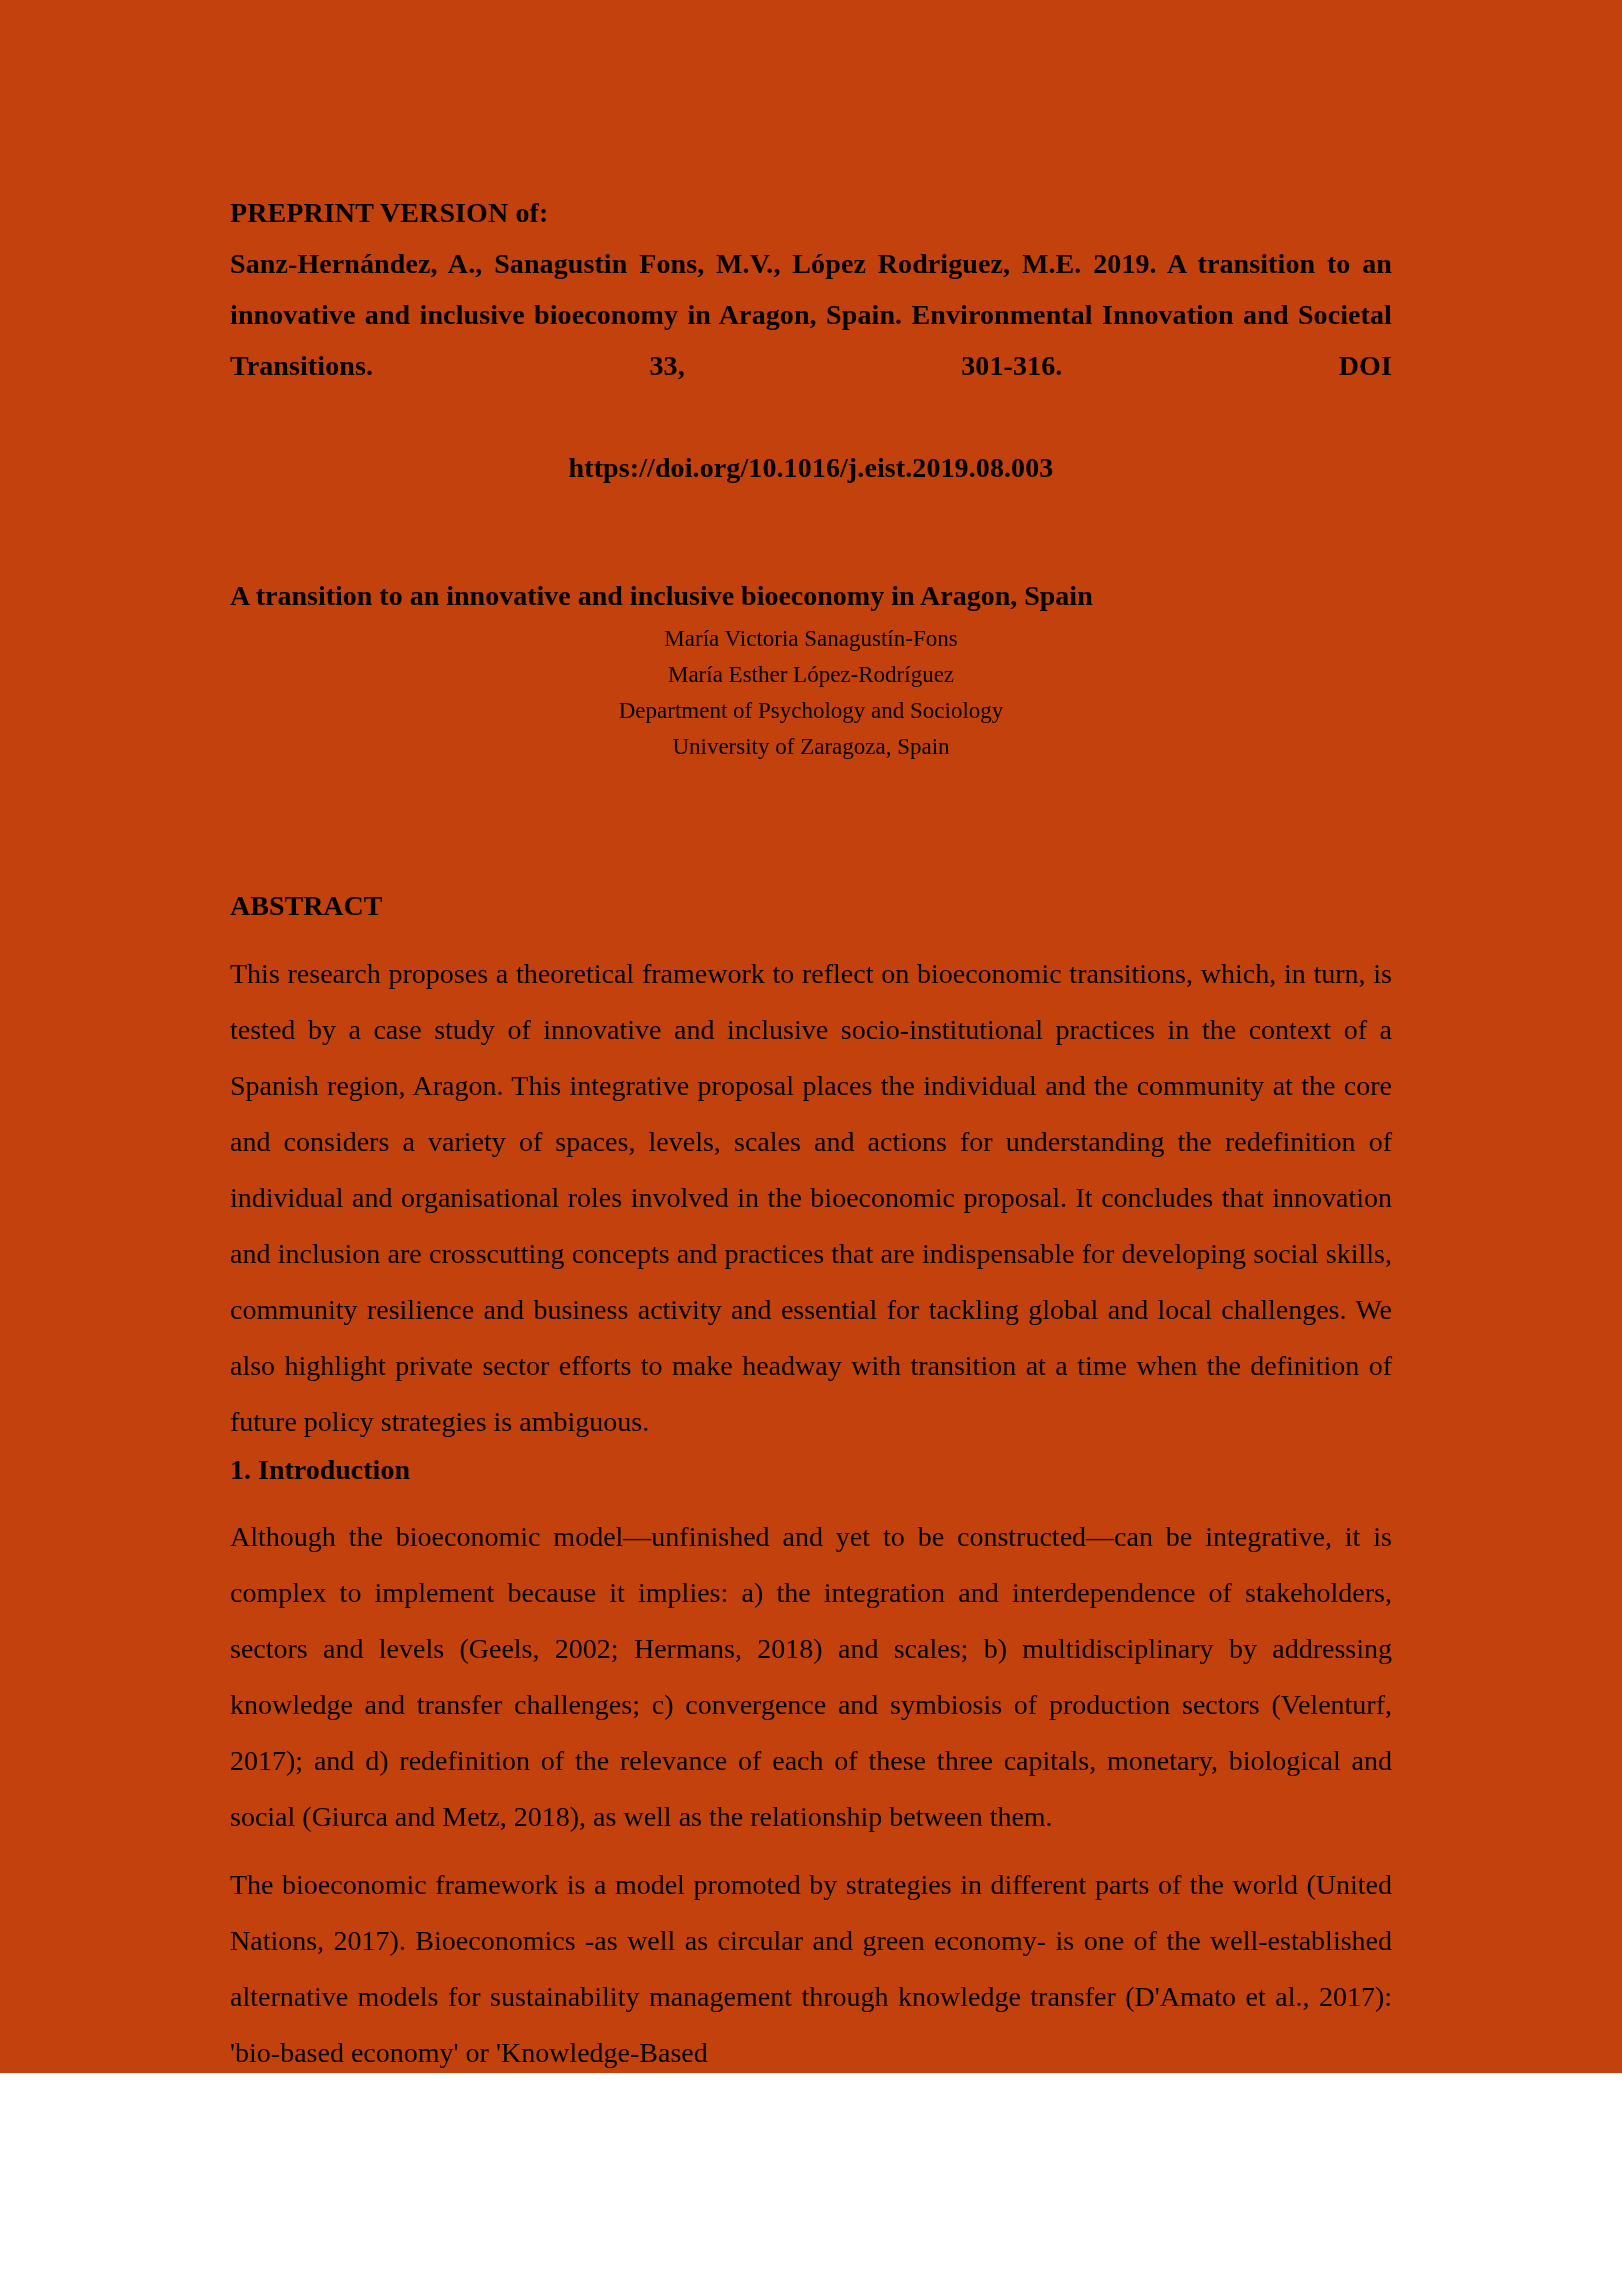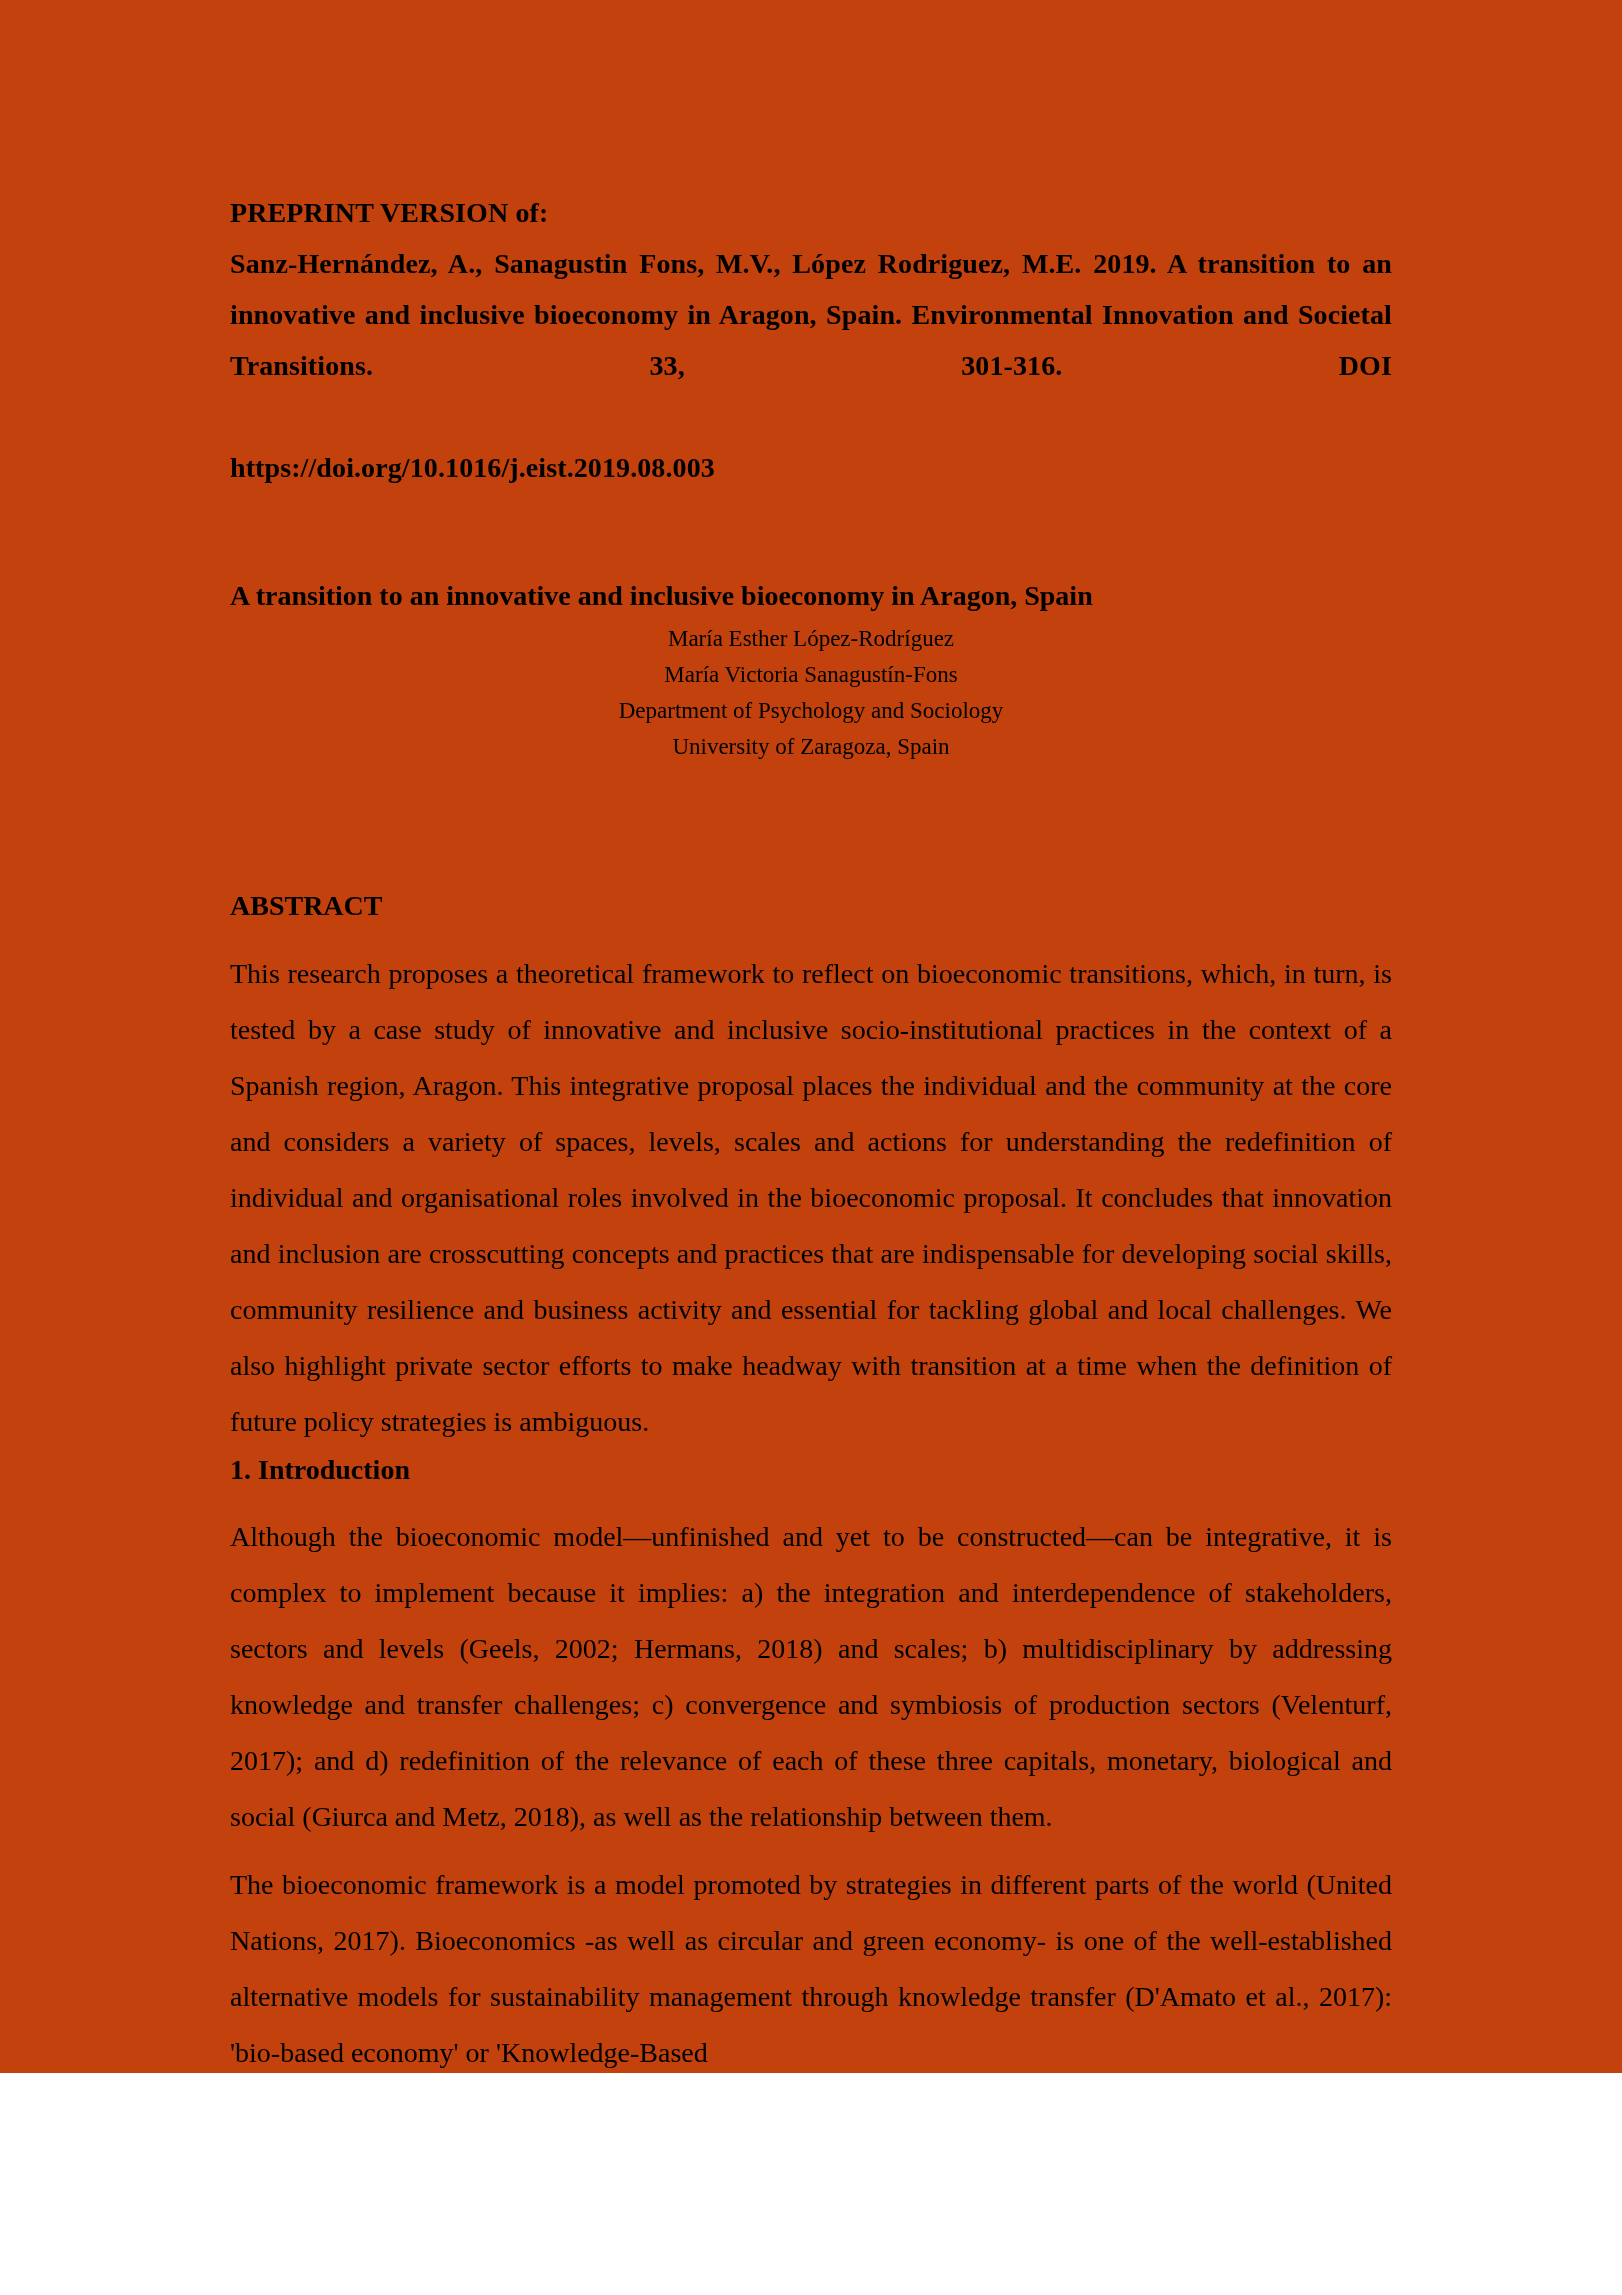--- a/index.html
+++ b/index.html
@@ -46,21 +46,21 @@
     text-align: justify;
   }
   .preprint-citation::after {
     content: "";
     display: inline-block;
     width: 100%;
     height: 0;
   }
   .preprint-doi {
     display: block;
-    text-align: left;
+    text-align: center;
   }
 
   
   .paper-title {
     margin-top: 84px;
     font-size: 28px;
     font-weight: bold;
     text-align: left;
     line-height: 1.28;
   }
@@ -120,22 +120,22 @@
 
     <div class="preprint-block">
       <span class="preprint-line-1">PREPRINT VERSION of:</span>
       <span class="preprint-citation">Sanz-Hernández, A., Sanagustin Fons, M.V., López Rodriguez, M.E. 2019. A transition to an innovative and inclusive bioeconomy in Aragon, Spain. Environmental Innovation and Societal Transitions. 33, 301-316. DOI</span>
       <span class="preprint-doi">https://doi.org/10.1016/j.eist.2019.08.003</span>
     </div>
 
     <div class="paper-title">A transition to an innovative and inclusive bioeconomy in Aragon, Spain</div>
 
     <div class="author-block">
+      <span class="author-line">María Victoria Sanagustín-Fons</span>
       <span class="author-line">María Esther López-Rodríguez</span>
-      <span class="author-line">María Victoria Sanagustín-Fons</span>
       <span class="author-line">Department of Psychology and Sociology</span>
       <span class="author-line">University of Zaragoza, Spain</span>
     </div>
 
     <div class="section-heading abstract-heading">ABSTRACT</div>
 
     <p class="body-par abstract-par">This research proposes a theoretical framework to reflect on bioeconomic transitions, which, in turn, is tested by a case study of innovative and inclusive socio-institutional practices in the context of a Spanish region, Aragon. This integrative proposal places the individual and the community at the core and considers a variety of spaces, levels, scales and actions for understanding the redefinition of individual and organisational roles involved in the bioeconomic proposal. It concludes that innovation and inclusion are crosscutting concepts and practices that are indispensable for developing social skills, community resilience and business activity and essential for tackling global and local challenges. We also highlight private sector efforts to make headway with transition at a time when the definition of future policy strategies is ambiguous.</p>
 
 
     <div class="section-heading intro-heading">1. Introduction</div>

